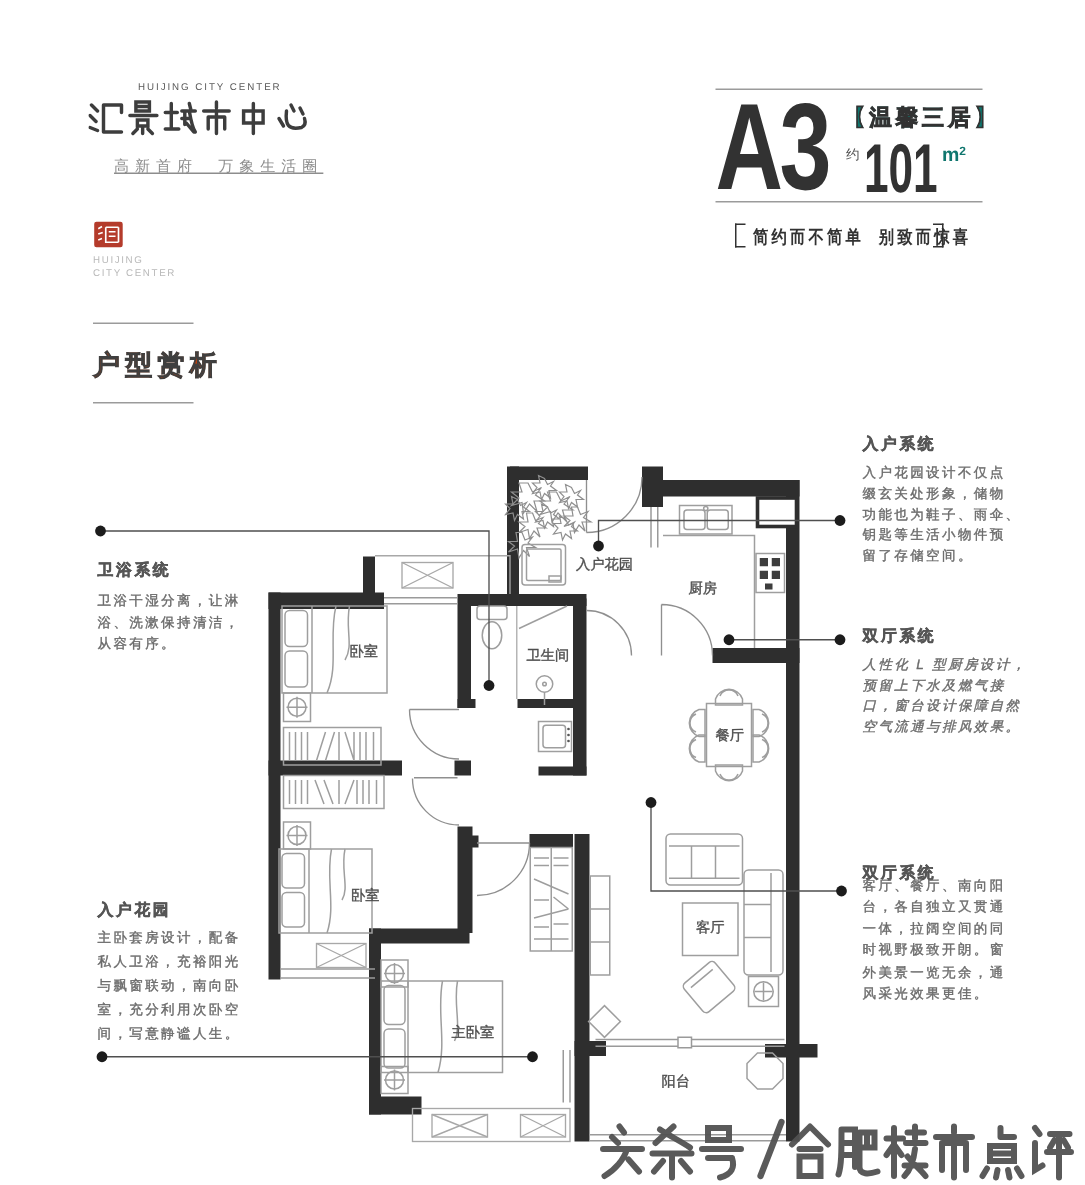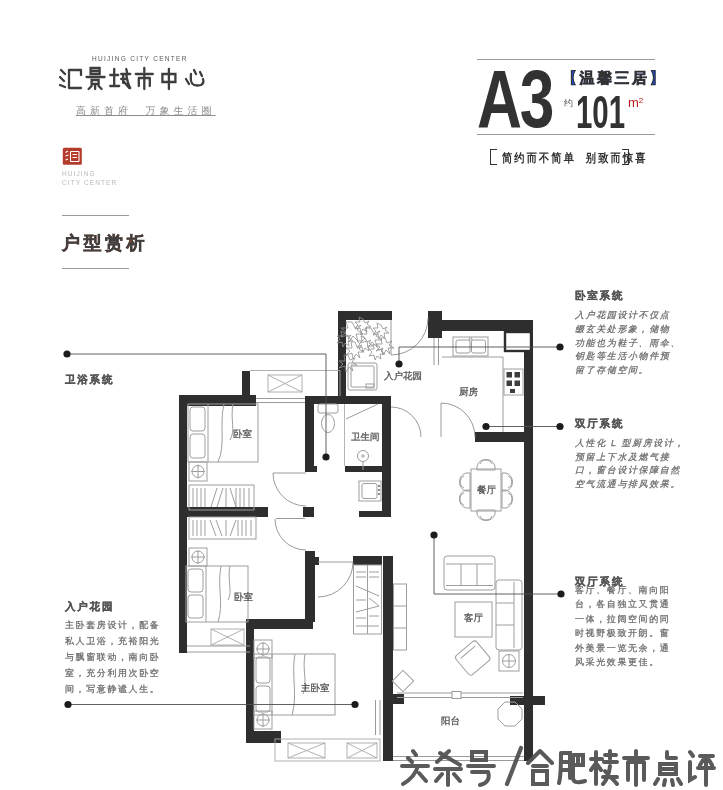--- a/index.html
+++ b/index.html
@@ -53,45 +53,46 @@
     <path d="M3.5 5.5 L6 4 M3.5 9 L6.5 8 M3.5 13 L6 12 M8.5 4.5 H17 M8.5 4.5 V14.5 H17 M17 4.5 V14.5 M10.5 7.5 H15 M10.5 10.5 H15" stroke="#fff" stroke-width="1.1" fill="none"></path>
   </svg>
 
   <div class="abs" style="left:62px;top:170px;font-size:6.5px;letter-spacing:1.1px;color:#b9b9b9;">HUIJING</div>
   <div class="abs" style="left:62px;top:179px;font-size:6.5px;letter-spacing:1.1px;color:#b9b9b9;">CITY CENTER</div>
 
   <div class="hl" style="left:477px;top:59px;width:178px;"></div>
 
   <div class="abs" style="left:477px;top:58px;font-size:82px;font-weight:bold;color:#323232;letter-spacing:-3px;transform:scaleX(0.76);transform-origin:0 0;line-height:1;">A3</div>
 
-  <div class="abs" style="left:562px;top:69px;font-size:15px;font-weight:bold;color:#1d4ed8;letter-spacing:2.5px;-webkit-text-stroke:0.5px #323232;">【温馨三居】</div>
+  <div class="abs" style="left:562px;top:69px;font-size:15px;font-weight:bold;color:#0f766e;letter-spacing:2.5px;-webkit-text-stroke:0.5px #323232;">【温馨三居】</div>
 
   <div class="abs" style="left:564px;top:97px;font-size:9px;color:#4a4a4a;">约</div>
 
   <div class="abs" style="left:576px;top:89px;font-size:46px;font-weight:bold;color:#323232;letter-spacing:0px;transform:scaleX(0.64);transform-origin:0 0;line-height:1;">101</div>
 
-  <div class="abs" style="left:628px;top:95px;font-size:13px;font-weight:normal;color:#b91c1c;">m<span style="font-size:8px;vertical-align:4px;">2</span></div>
+  <div class="abs" style="left:628px;top:95px;font-size:13px;font-weight:bold;color:#0f766e;">m<span style="font-size:8px;vertical-align:4px;">2</span></div>
 
   <div class="hl" style="left:477px;top:134px;width:178px;"></div>
 
   <div class="abs" style="left:490px;top:149px;width:6px;height:14px;border-left:1.6px solid #323232;border-top:1.6px solid #323232;border-bottom:1.6px solid #323232;"></div>
   <div class="abs" style="left:502px;top:150px;font-size:12px;font-weight:bold;color:#323232;letter-spacing:2.5px;transform:scaleX(0.85);transform-origin:0 0;white-space:nowrap;">简约而不简单&nbsp; 别致而惊喜</div>
   <div class="abs" style="left:622px;top:149px;width:6px;height:14px;border-right:1.6px solid #323232;border-top:1.6px solid #323232;border-bottom:1.6px solid #323232;"></div>
 
   <div class="hl" style="left:62px;top:215px;width:67px;"></div>
   <div class="abs h1" style="left:62px;top:231px;">户型赏析</div>
   <div class="hl" style="left:62px;top:268px;width:67px;"></div>
 
   <div class="abs sec" style="left:65px;top:373px;">卫浴系统</div>
+  <div class="abs body" style="left:65px;top:393px;line-height:14.5px;">卫浴干湿分离，让淋<br>浴、洗漱保持清洁，<br>从容有序。</div>
 
   <div class="abs sec" style="left:65px;top:600px;">入户花园</div>
   <div class="abs body" style="left:65px;top:617px;line-height:16px;">主卧套房设计，配备<br>私人卫浴，充裕阳光<br>与飘窗联动，南向卧<br>室，充分利用次卧空<br>间，写意静谧人生。</div>
 
-  <div class="abs sec" style="left:575px;top:289px;">卧室系统</div>
-  <div class="abs body" style="left:575px;top:309px;line-height:13.75px;font-style:italic;">入户花园设计不仅点<br>缀玄关处形象，储物<br>功能也为鞋子、雨伞、<br>钥匙等生活小物件预<br>留了存储空间。</div>
+  <div class="abs sec" style="left:575px;top:289px;">入户系统</div>
+  <div class="abs body" style="left:575px;top:309px;line-height:13.75px;">入户花园设计不仅点<br>缀玄关处形象，储物<br>功能也为鞋子、雨伞、<br>钥匙等生活小物件预<br>留了存储空间。</div>
 
   <div class="abs sec" style="left:575px;top:417px;">双厅系统</div>
   <div class="abs body" style="left:575px;top:437px;line-height:13.7px;font-style:italic;">人性化 L 型厨房设计，<br>预留上下水及燃气接<br>口，窗台设计保障自然<br>空气流通与排风效果。</div>
 
   <div class="abs sec" style="left:575px;top:563px;margin-top:12px;">双厅系统</div>
   <div class="abs body" style="left:575px;top:583px;line-height:14.4px;">客厅、餐厅、南向阳<br>台，各自独立又贯通<br>一体，拉阔空间的同<br>时视野极致开朗。窗<br>外美景一览无余，通<br>风采光效果更佳。</div>
 
   <svg class="abs" style="left:0;top:0" width="723" height="790" viewBox="0 0 723 790">
   <g fill="#2e2e2e" stroke="none">
 

